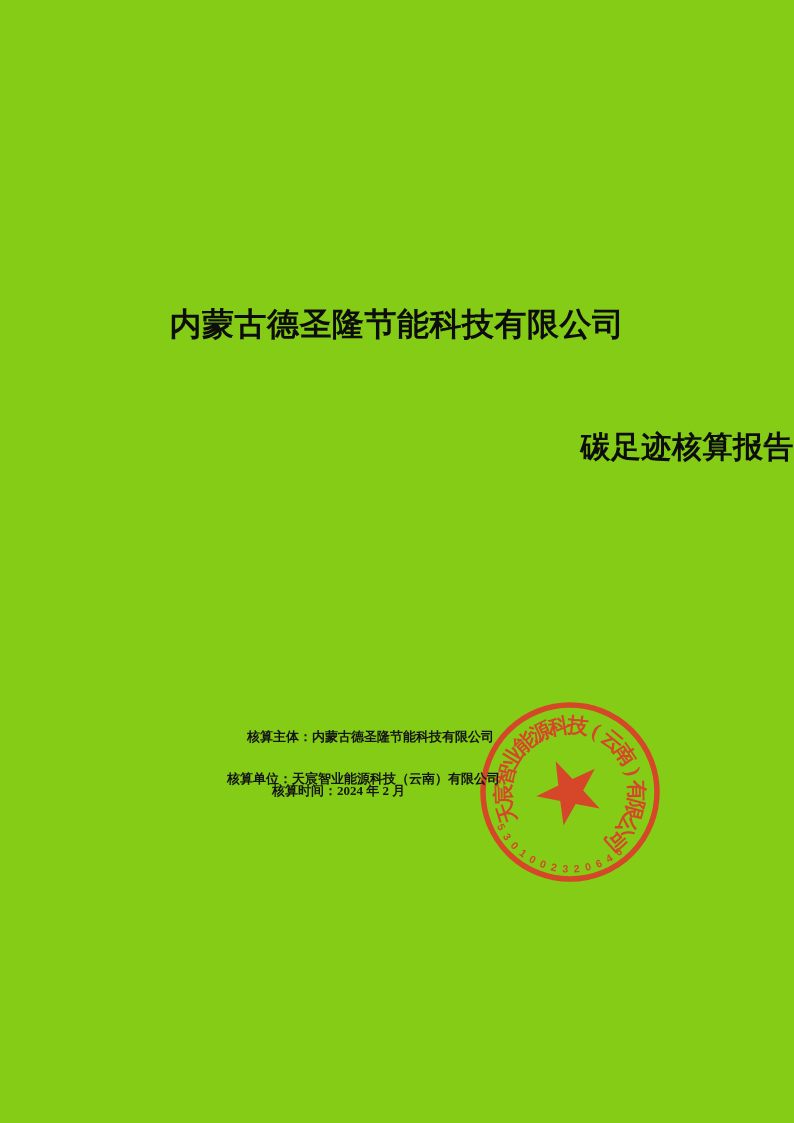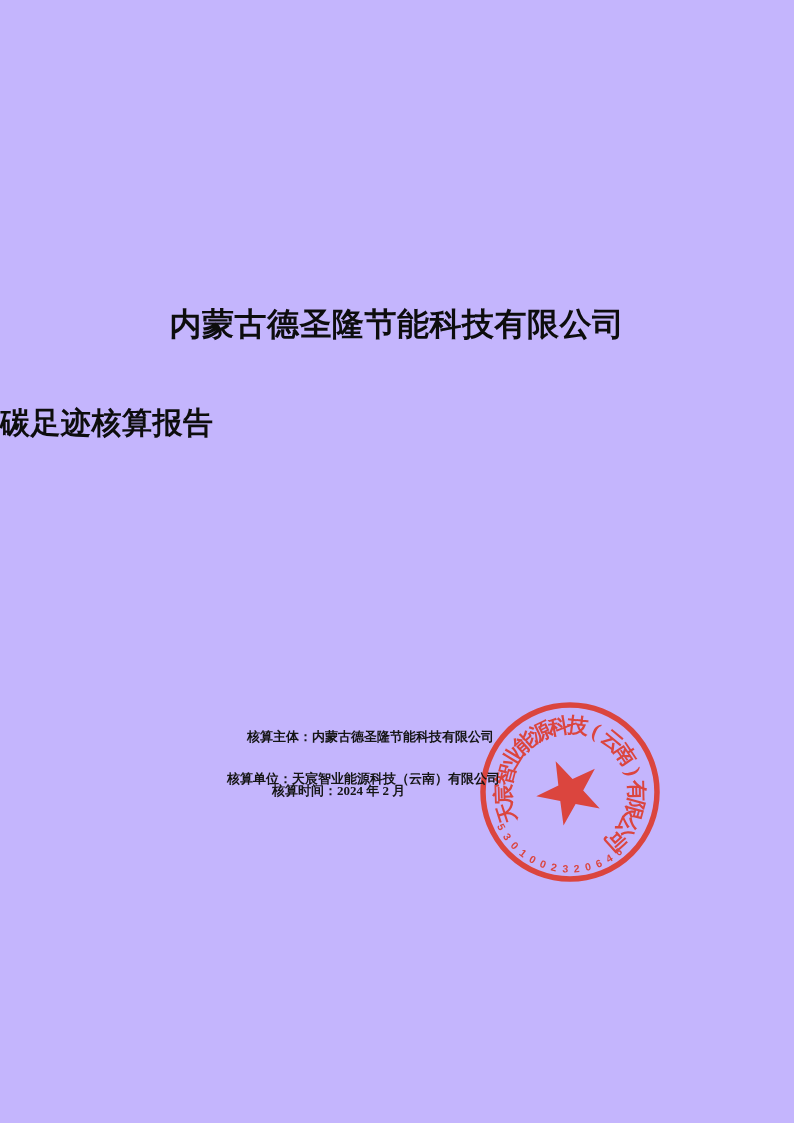--- a/index.html
+++ b/index.html
@@ -4,39 +4,39 @@
 <style>
   html, body { margin: 0; padding: 0; }
   body {
     width: 794px; height: 1123px;
     background: #ffffff;
     position: relative;
     overflow: hidden;
     font-family: "Liberation Serif", serif;
     color: #111111;
   }
-  .page { position: absolute; inset: 0; background: #c4b5fd; }
+  .page { position: absolute; inset: 0; background: #84cc16; }
 
   .doc-title {
     position: absolute;
     top: 301px; left: 0; width: 794px;
     text-align: center;
     font-family: "Liberation Serif", "DejaVu Serif", serif;
     font-weight: bold;
     font-size: 32px;
     letter-spacing: 0.5px;
     line-height: 46px;
     color: #0d0d0d;
     z-index: 3;
   }
 
   .doc-subtitle {
     position: absolute;
-    top: 404px; left: 0; width: 794px;
-    text-align: left;
+    top: 428px; left: 0; width: 794px;
+    text-align: right;
     font-family: "Liberation Sans", "DejaVu Sans", sans-serif;
     font-weight: bold;
     font-size: 30px;
     letter-spacing: 0.5px;
     line-height: 38px;
     color: #0d0d0d;
     z-index: 3;
   }
 
   .info-line {

